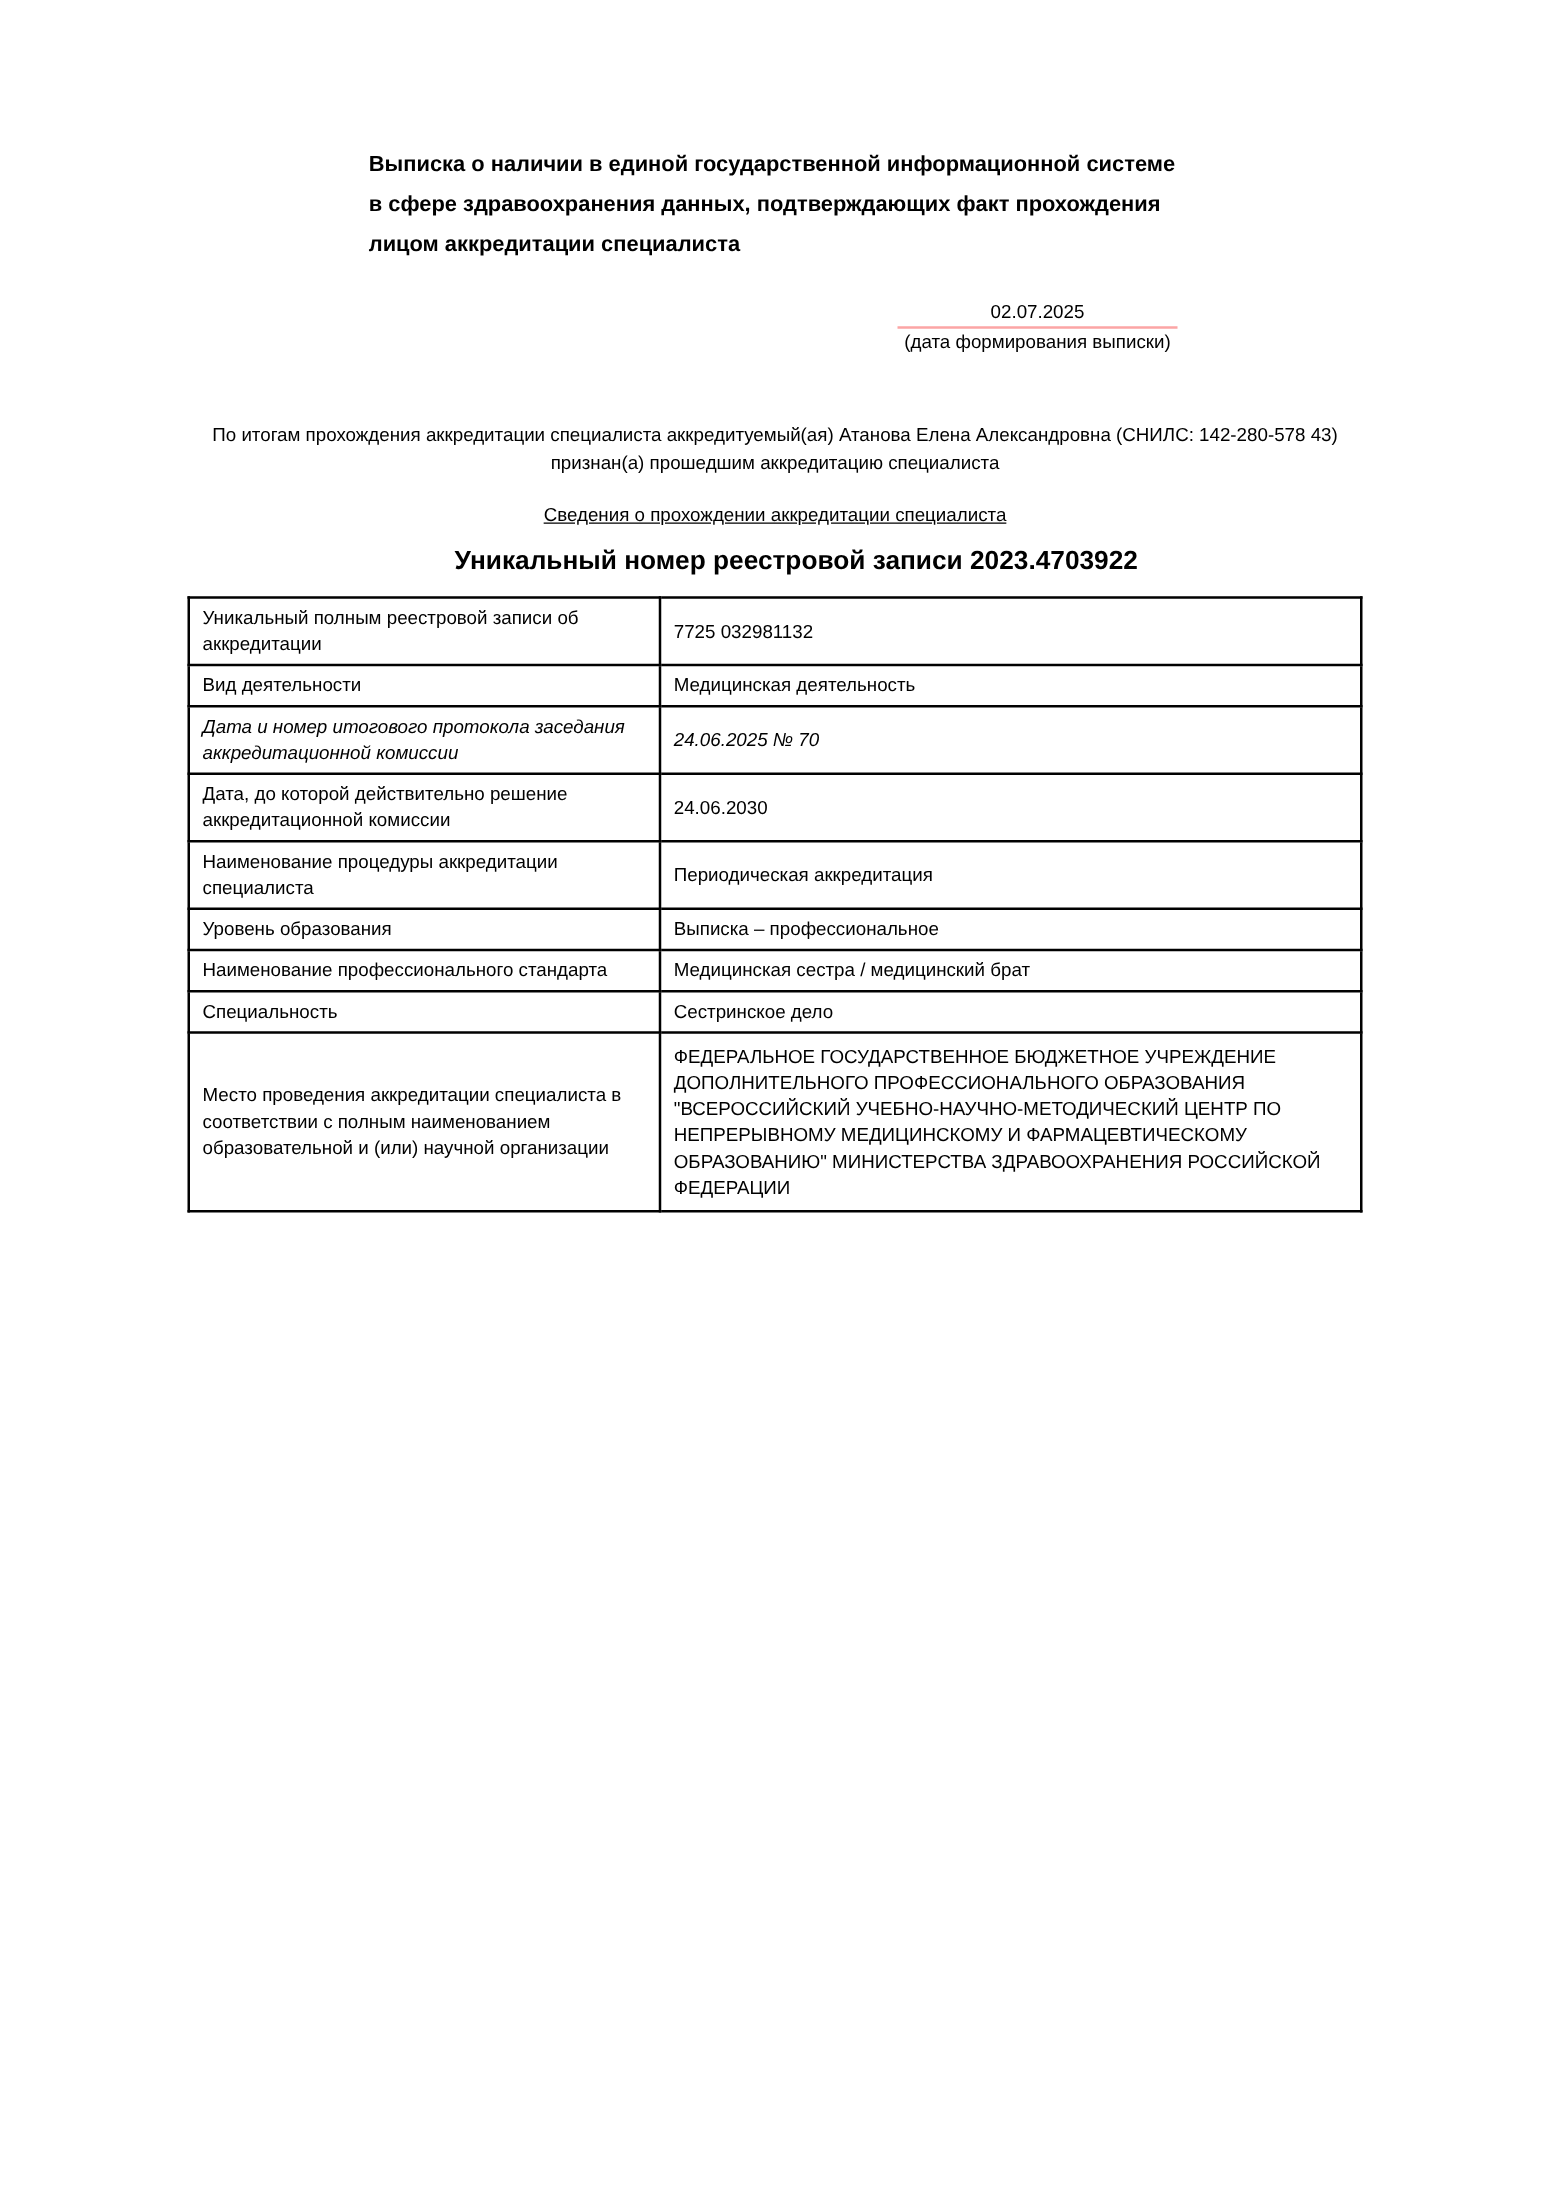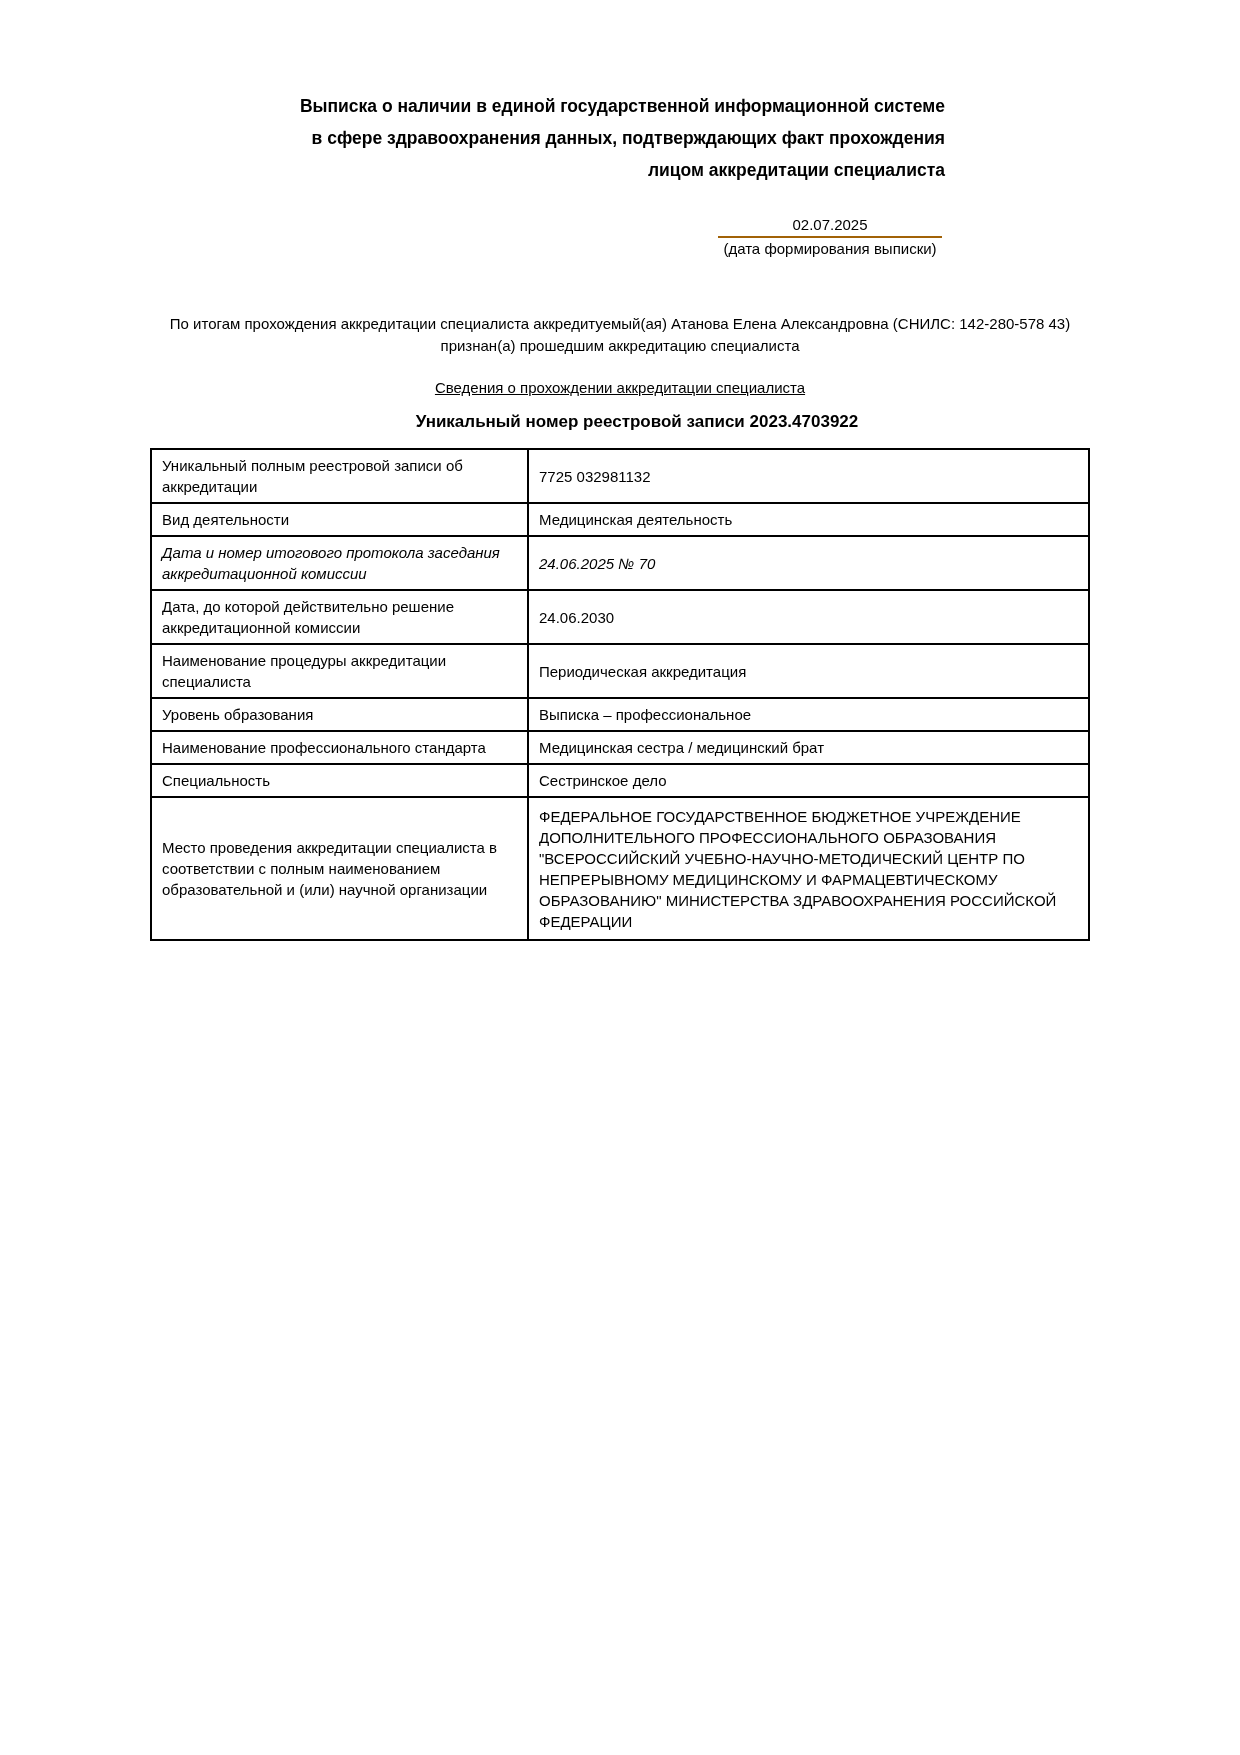--- a/index.html
+++ b/index.html
@@ -8,37 +8,37 @@
     position: relative;
     width: 1240px;
     height: 1755px;
     margin: 0 auto;
     background: #ffffff;
     color: #000000;
     font-family: "Liberation Sans", sans-serif;
     overflow: hidden;
   }
   .title {
-    margin: 90px auto 0;
+    margin: 115px auto 0;
     width: 650px;
-    text-align: right;
+    text-align: left;
     font-size: 17.5px;
     font-weight: bold;
     line-height: 32px;
   }
   .date-block {
     margin: 30px 0 0 718px;
     width: 224px;
     text-align: center;
     font-size: 15px;
   }
   .date-value {
     display: block;
     padding-bottom: 3px;
-    border-bottom: 2px solid #a16207;
+    border-bottom: 2px solid #fca5a5;
   }
   .date-caption {
     display: block;
     margin-top: 2px;
     white-space: nowrap;
   }
   .intro {
     margin: 56px auto 0;
     width: 930px;
     text-align: center;
@@ -47,21 +47,21 @@
   }
   .underlined-heading {
     margin: 22px auto 0;
     text-align: center;
     font-size: 15px;
   }
   .underlined-heading span { text-decoration: underline; }
   .record-heading {
     margin: 16px auto 0;
     text-align: center;
-    font-size: 17px;
+    font-size: 21px;
     font-weight: bold;
     padding-left: 34px;
   }
   table.acc-table {
     margin: 16px 0 0 150px;
     width: 938px;
     border-collapse: collapse;
     font-size: 15px;
     table-layout: fixed;
   }

